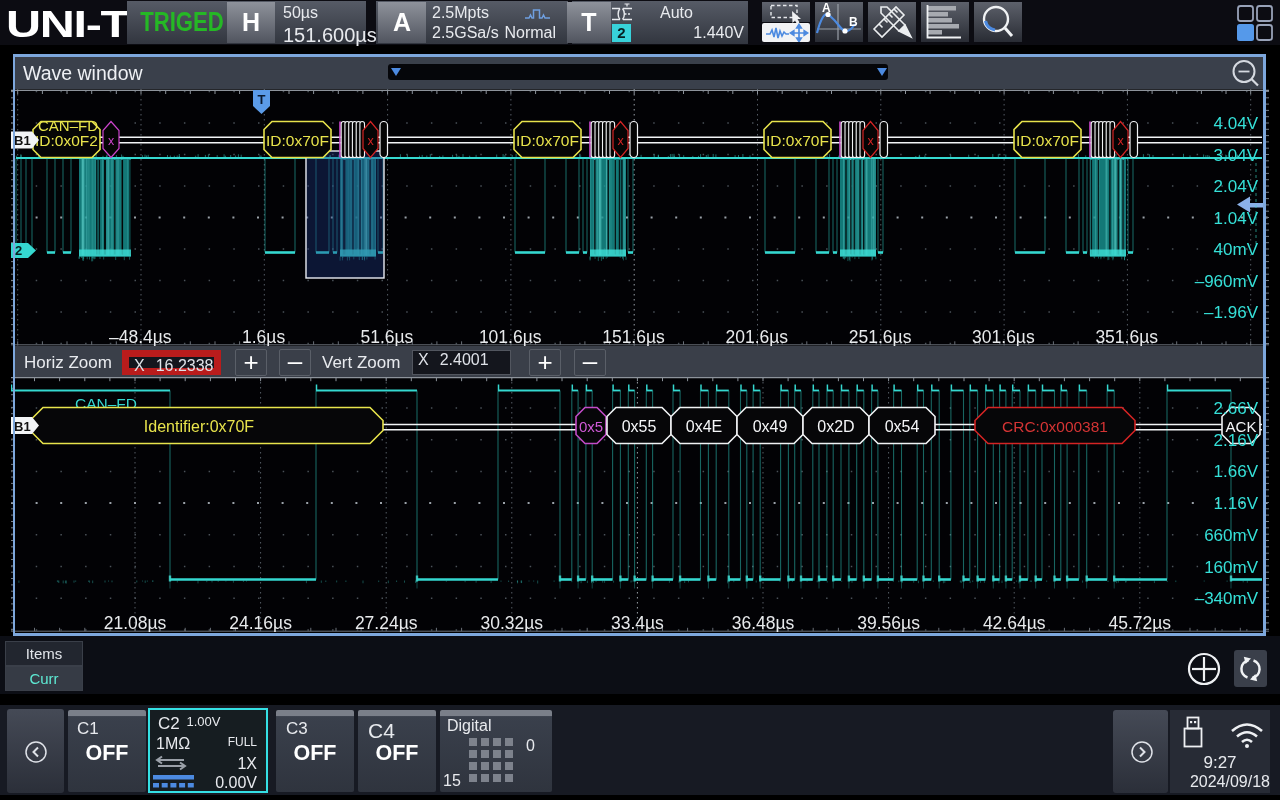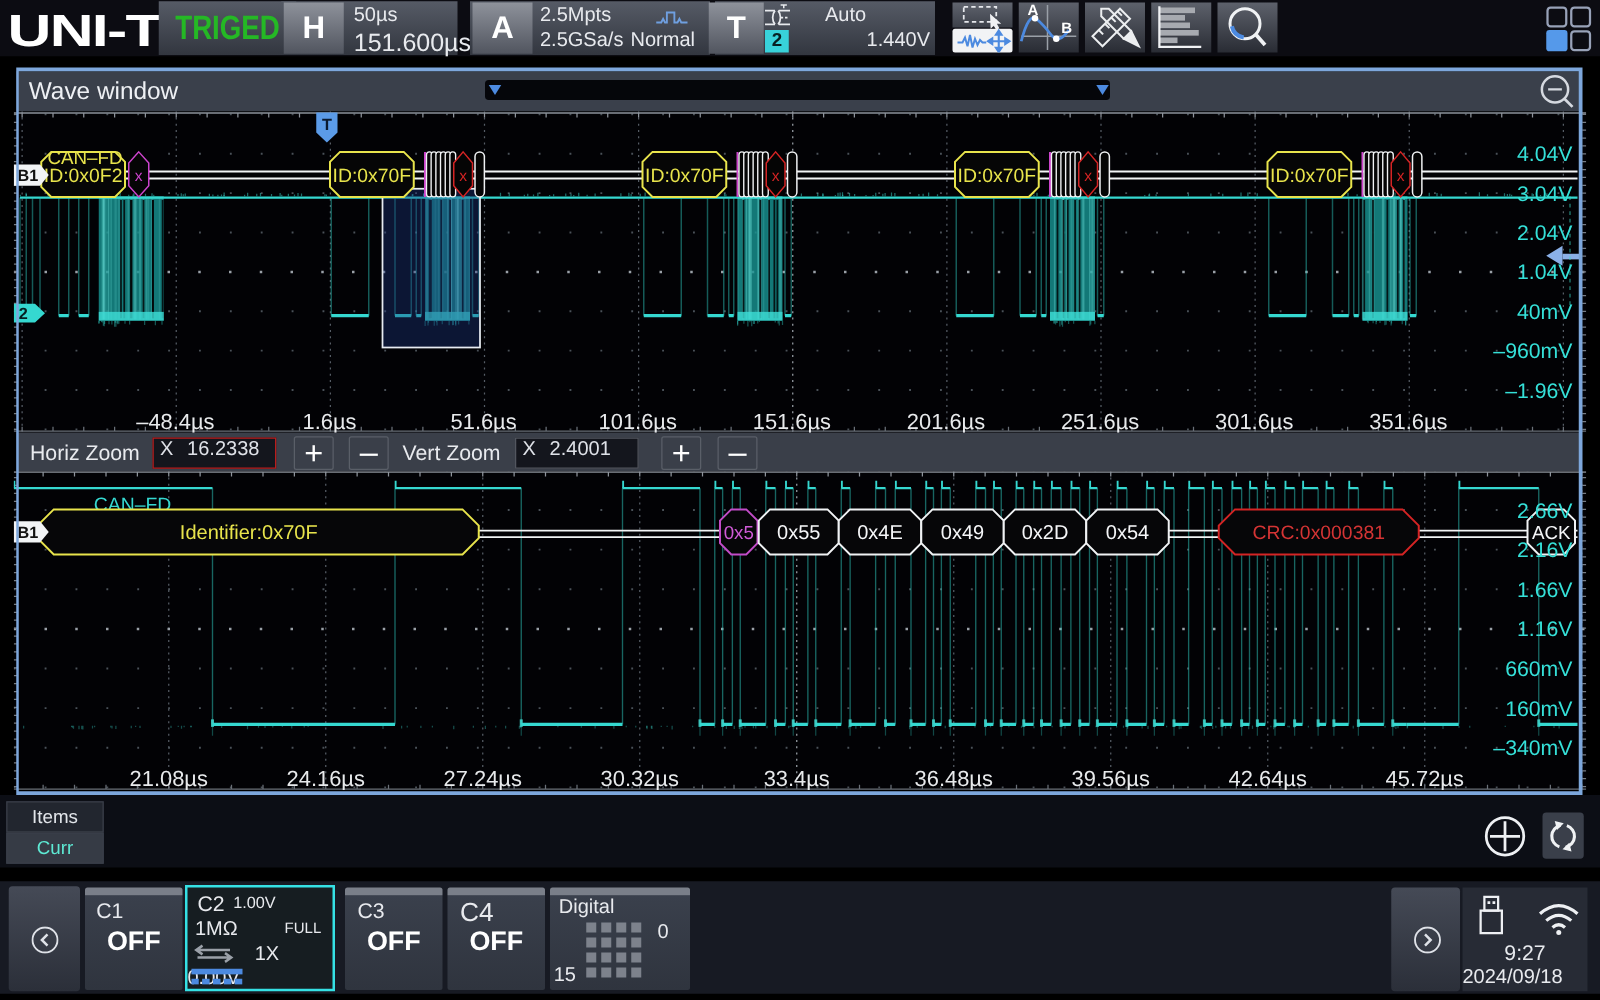--- a/index.html
+++ b/index.html
@@ -844,21 +844,21 @@
     <text x="499.2" y="254" fill="#e8eaec" font-size="17.5" text-anchor="middle">101.6µs</text>
     <text x="622.5" y="254" fill="#e8eaec" font-size="17.5" text-anchor="middle">151.6µs</text>
     <text x="745.8" y="254" fill="#e8eaec" font-size="17.5" text-anchor="middle">201.6µs</text>
     <text x="869.1" y="254" fill="#e8eaec" font-size="17.5" text-anchor="middle">251.6µs</text>
     <text x="992.4" y="254" fill="#e8eaec" font-size="17.5" text-anchor="middle">301.6µs</text>
     <text x="1115.7" y="254" fill="#e8eaec" font-size="17.5" text-anchor="middle">351.6µs</text>
   </svg>
 
 <div class="abs" style="left:13px;top:346px;width:1251px;height:31px;background:#3a3f49"></div>
 <div class="abs" style="left:24px;top:353px;font-size:17px">Horiz Zoom</div>
-<div class="abs" style="left:122px;top:350px;width:99px;height:25px;background:#14161d;border:1px solid #b91c1c;color:#dfe2e8;font-size:16px"><span style="margin-left:5px">X</span><span style="margin-left:11px">16.2338</span></div>
+<div class="abs" style="left:122px;top:350px;width:99px;height:25px;background:#14161d;border:7px solid #b91c1c;color:#dfe2e8;font-size:16px"><span style="margin-left:5px">X</span><span style="margin-left:11px">16.2338</span></div>
 <div class="abs" style="left:235px;top:349px;width:32px;height:27px;border:1px solid #5a5f68;border-radius:2px;text-align:center;font-size:26px;line-height:25px;color:#fff">+</div>
 <div class="abs" style="left:279px;top:349px;width:32px;height:27px;border:1px solid #5a5f68;border-radius:2px;text-align:center;font-size:26px;line-height:22px;color:#fff">–</div>
 <div class="abs" style="left:322px;top:353px;font-size:17px">Vert Zoom</div>
 <div class="abs" style="left:412px;top:350px;width:99px;height:25px;background:#14161d;border:1px solid #52565f;color:#dfe2e8;font-size:16px"><span style="margin-left:5px">X</span><span style="margin-left:11px">2.4001</span></div>
 <div class="abs" style="left:529px;top:349px;width:32px;height:27px;border:1px solid #5a5f68;border-radius:2px;text-align:center;font-size:26px;line-height:25px;color:#fff">+</div>
 <div class="abs" style="left:574px;top:349px;width:32px;height:27px;border:1px solid #5a5f68;border-radius:2px;text-align:center;font-size:26px;line-height:22px;color:#fff">–</div>
 
 <svg width="1258" height="255" style="position:absolute;left:11px;top:377px;background:#020205" font-family="Liberation Sans, sans-serif">
     <line x1="-1.6" y1="0" x2="-1.6" y2="255" stroke="#565d66" stroke-width="1" stroke-dasharray="1.5,3.5"></line>
     <line x1="124.0" y1="0" x2="124.0" y2="255" stroke="#565d66" stroke-width="1" stroke-dasharray="1.5,3.5"></line>
@@ -1488,22 +1488,22 @@
 
 <div class="abs chan" style="left:68px;top:710px;width:78px;height:82px"></div>
 <div class="abs" style="left:77px;top:719px;font-size:17px">C1</div>
 <div class="abs offt" style="left:68px;top:741px;width:78px">OFF</div>
 
 <div class="abs" style="left:148px;top:708px;width:120px;height:85px;background:#161d21;border:2px solid #35e0e4"></div>
 <div class="abs" style="left:158px;top:714px;font-size:17px">C2</div>
 <div class="abs" style="left:150px;top:714px;width:112px;text-align:center;font-size:13px;padding-right:5px">1.00V</div>
 <div class="abs" style="left:156px;top:735px;font-size:16px">1MΩ</div>
 <div class="abs" style="left:150px;top:735px;width:112px;text-align:right;font-size:12px;padding-right:5px">FULL</div>
-<div class="abs" style="left:160px;top:755px;width:112px;text-align:center;font-size:16px;padding-right:5px">1X</div>
-<div class="abs" style="left:150px;top:774px;width:112px;font-size:16px;padding-right:5px">0.00V</div>
+<div class="abs" style="left:150px;top:755px;width:112px;text-align:right;font-size:16px;padding-right:5px">1X</div>
+<div class="abs" style="left:150px;top:774px;width:112px;text-align:right;font-size:16px;padding-right:5px">0.00V</div>
 <svg class="abs" style="left:154px;top:755px" width="34" height="16" viewBox="0 0 34 16">
     <path d="M4 5 L30 5 M8 1.5 L3 5 L8 8.5 M30 11 L4 11 M26 7.5 L31 11 L26 14.5" fill="none" stroke="#9aa0a8" stroke-width="2"></path>
   </svg>
 <svg class="abs" style="left:153px;top:774px" width="46" height="15" viewBox="0 0 46 15">
     <rect x="0" y="1" width="41" height="4.5" fill="#4c8ae0"></rect>
     <g fill="#4c8ae0">
       <rect x="0" y="9" width="6" height="4.5"></rect>
       <rect x="8.7" y="9" width="6" height="4.5"></rect>
       <rect x="17.4" y="9" width="6" height="4.5"></rect>
       <rect x="26.1" y="9" width="6" height="4.5"></rect>
@@ -1557,13 +1557,13 @@
   </svg>
 <svg class="abs" style="left:1230px;top:723px" width="34" height="26" viewBox="0 0 34 26">
     <g fill="none" stroke="#eef0f3">
       <path d="M2 8 Q17 -5 32 8" stroke-width="2.6"></path>
       <path d="M7 13.5 Q17 5 27 13.5" stroke-width="2.6"></path>
       <path d="M12 19 Q17 14.5 22 19" stroke-width="2.6"></path>
     </g>
     <circle cx="17" cy="23" r="2" fill="#eef0f3"></circle>
   </svg>
 <div class="abs" style="left:1170px;top:753px;width:100px;text-align:center;font-size:17px">9:27</div>
-<div class="abs" style="left:1170px;top:773px;width:100px;text-align:left;font-size:16px">2024/09/18</div>
+<div class="abs" style="left:1170px;top:773px;width:100px;text-align:right;font-size:16px">2024/09/18</div>
 
 </body></html>

